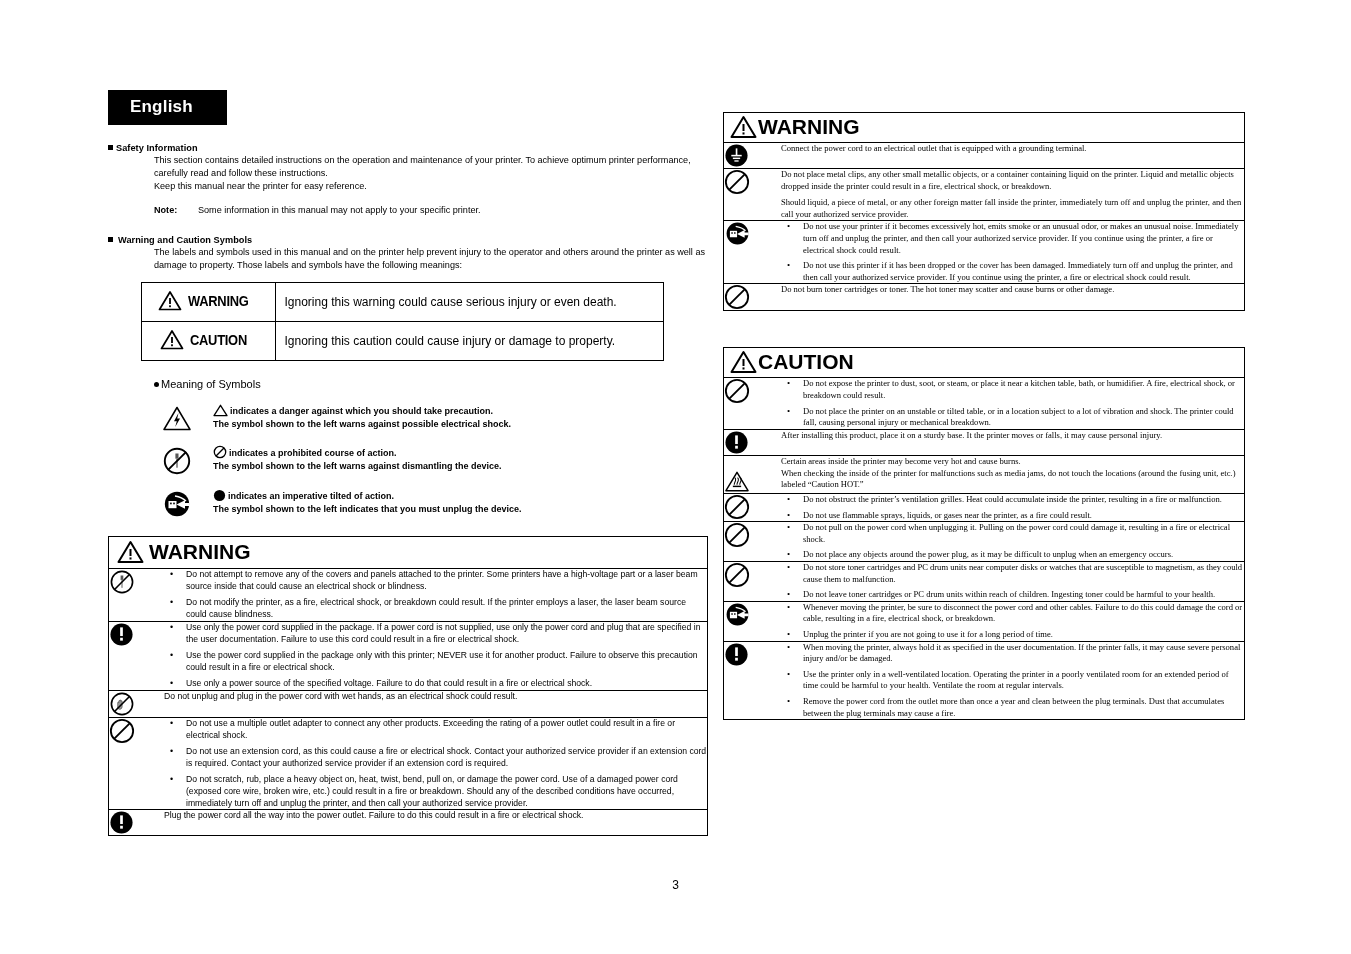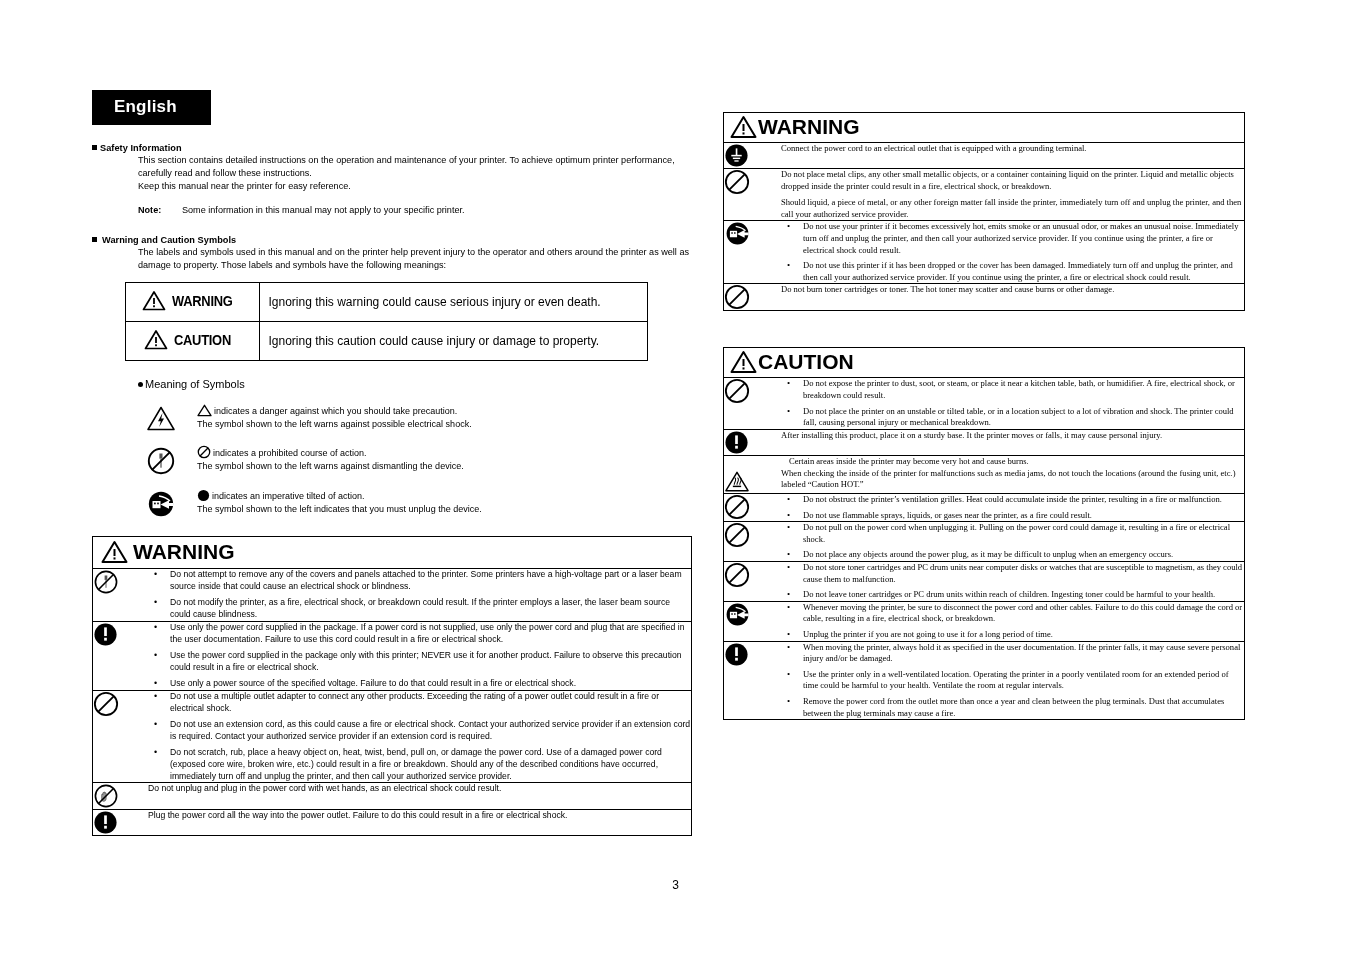--- a/index.html
+++ b/index.html
@@ -9,21 +9,21 @@
     height: 954px;
     background: #ffffff;
     font-family: "Liberation Sans", sans-serif;
     color: #000000;
     position: relative;
     overflow: hidden;
   }
   .page { position: absolute; inset: 0; }
 
   
-  .col-left { position: absolute; left: 92px; top: 90px; width: 600px; }
+  .col-left { position: absolute; left: 108px; top: 90px; width: 600px; }
   .col-right { position: absolute; left: 723px; top: 112px; width: 522px; }
 
   .lang-tab {
     display: inline-block;
     background: #000000;
     color: #ffffff;
     font-size: 17px;
     font-weight: bold;
     padding: 7px 34px 8px 22px;
     letter-spacing: 0.2px;
@@ -97,21 +97,21 @@
   .sym-inline { display: inline-flex; align-items: center; gap: 6px; }
   .sym-inline .lbl {
     font-size: 15px; font-weight: bold; letter-spacing: -0.3px;
     font-family: "Liberation Sans", sans-serif;
     transform: scaleX(0.86);
     transform-origin: left center;
   }
 
   
   .legend { margin-left: 33px; margin-top: 14px; }
-  .legend-row { display: flex; align-items: flex-start; margin-bottom: 13px; }
+  .legend-row { display: flex; align-items: flex-start; margin-bottom: 13px; font-weight: bold; }
   .legend-ico { width: 72px; flex: none; display: flex; justify-content: center; padding-top: 1px; }
   .legend-txt { font-size: 9px; line-height: 1.4; }
   .legend-txt .il { display: inline-block; vertical-align: -3px; margin-right: 2px; }
 
   
   .panel { border: 1.6px solid #000; margin-top: 0; }
   .panel-title {
     border-bottom: 1.4px solid #000;
     display: flex; align-items: center;
     padding: 3px 0 4px 8px;
@@ -325,43 +325,43 @@
           <td class="bd">
             <ul>
               <li>Use only the power cord supplied in the package. If a power cord is not supplied, use only the power cord and plug that are specified in the user documentation. Failure to use this cord could result in a fire or electrical shock.</li>
               <li>Use the power cord supplied in the package only with this printer; NEVER use it for another product. Failure to observe this precaution could result in a fire or electrical shock.</li>
               <li>Use only a power source of the specified voltage. Failure to do that could result in a fire or electrical shock.</li>
             </ul>
           </td>
         </tr>
         <tr>
           <td class="ic">
-            <svg width="26" height="26" viewBox="0 0 28 28">
-              <circle cx="14" cy="14" r="12" fill="none" stroke="#000" stroke-width="2"></circle>
-              <line x1="5.5" y1="22.5" x2="22.5" y2="5.5" stroke="#000" stroke-width="2"></line>
-            </svg>
-          </td>
-          <td class="bd">
-            <ul>
-              <li>Do not use a multiple outlet adapter to connect any other products. Exceeding the rating of a power outlet could result in a fire or electrical shock.</li>
-              <li>Do not use an extension cord, as this could cause a fire or electrical shock. Contact your authorized service provider if an extension cord is required. Contact your authorized service provider if an extension cord is required.</li>
-              <li>Do not scratch, rub, place a heavy object on, heat, twist, bend, pull on, or damage the power cord. Use of a damaged power cord (exposed core wire, broken wire, etc.) could result in a fire or breakdown. Should any of the described conditions have occurred, immediately turn off and unplug the printer, and then call your authorized service provider.</li>
-            </ul>
-          </td>
-        </tr>
-        <tr>
-          <td class="ic">
             <svg width="26" height="26" viewBox="0 0 30 30">
               <circle cx="15" cy="15" r="12.2" fill="none" stroke="#000" stroke-width="1.9"></circle>
               <path d="M10 20 L10 13.5 C10 12.6 11.3 12.6 11.3 13.5 L11.3 11.6 C11.3 10.7 12.6 10.7 12.6 11.6 L12.6 11 C12.6 10.1 13.9 10.1 13.9 11 L13.9 11.8 C13.9 11 15.2 11 15.2 11.9 L15.2 18 C15.2 20.6 13 21.6 11.6 21 Z" fill="#999" stroke="#333" stroke-width="0.6"></path>
               <line x1="5.8" y1="24.2" x2="24.2" y2="5.8" stroke="#000" stroke-width="1.9"></line>
             </svg>
           </td>
           <td class="bd">
             <p>Do not unplug and plug in the power cord with wet hands, as an electrical shock could result.</p>
+          </td>
+        </tr>
+        <tr>
+          <td class="ic">
+            <svg width="26" height="26" viewBox="0 0 28 28">
+              <circle cx="14" cy="14" r="12" fill="none" stroke="#000" stroke-width="2"></circle>
+              <line x1="5.5" y1="22.5" x2="22.5" y2="5.5" stroke="#000" stroke-width="2"></line>
+            </svg>
+          </td>
+          <td class="bd">
+            <ul>
+              <li>Do not use a multiple outlet adapter to connect any other products. Exceeding the rating of a power outlet could result in a fire or electrical shock.</li>
+              <li>Do not use an extension cord, as this could cause a fire or electrical shock. Contact your authorized service provider if an extension cord is required. Contact your authorized service provider if an extension cord is required.</li>
+              <li>Do not scratch, rub, place a heavy object on, heat, twist, bend, pull on, or damage the power cord. Use of a damaged power cord (exposed core wire, broken wire, etc.) could result in a fire or breakdown. Should any of the described conditions have occurred, immediately turn off and unplug the printer, and then call your authorized service provider.</li>
+            </ul>
           </td>
         </tr>
         <tr>
           <td class="ic">
             <svg width="25" height="25" viewBox="0 0 26 26">
               <circle cx="13" cy="13" r="11.5" fill="#000"></circle>
               <rect x="11.6" y="5.6" width="2.8" height="9" fill="#fff"></rect>
               <rect x="11.6" y="16.4" width="2.8" height="3" fill="#fff"></rect>
             </svg>
           </td>
@@ -491,21 +491,21 @@
           <td class="ic" style="padding-top:14px;">
             <svg width="26" height="23" viewBox="0 0 28 25">
               <polygon points="14,2.5 26,22.5 2,22.5" fill="none" stroke="#000" stroke-width="1.6" stroke-linejoin="round"></polygon>
               <rect x="9.5" y="17" width="9" height="1.6" fill="#000"></rect>
               <path d="M11 16 C11 13 12.5 13 12.5 10.5 C12.5 9 11.5 8.5 11.5 8.5" stroke="#000" stroke-width="1.1" fill="none"></path>
               <path d="M14 16 C14 13 15.5 13 15.5 10.5 C15.5 9 14.5 8.5 14.5 8.5" stroke="#000" stroke-width="1.1" fill="none"></path>
               <path d="M17 16 C17 13 18.5 13 18.5 10.5 C18.5 9 17.5 8.5 17.5 8.5" stroke="#000" stroke-width="1.1" fill="none"></path>
             </svg>
           </td>
           <td class="bd">
-            <p style="margin-bottom:0;margin-left:8px;">Certain areas inside the printer may become very hot and cause burns.</p>
+            <p style="margin-bottom:0;">Certain areas inside the printer may become very hot and cause burns.</p>
             <p>When checking the inside of the printer for malfunctions such as media jams, do not touch the locations (around the fusing unit, etc.) labeled “Caution HOT.”</p>
           </td>
         </tr>
         <tr>
           <td class="ic">
             <svg width="26" height="26" viewBox="0 0 28 28">
               <circle cx="14" cy="14" r="12" fill="none" stroke="#000" stroke-width="2"></circle>
               <line x1="5.5" y1="22.5" x2="22.5" y2="5.5" stroke="#000" stroke-width="2"></line>
             </svg>
           </td>

